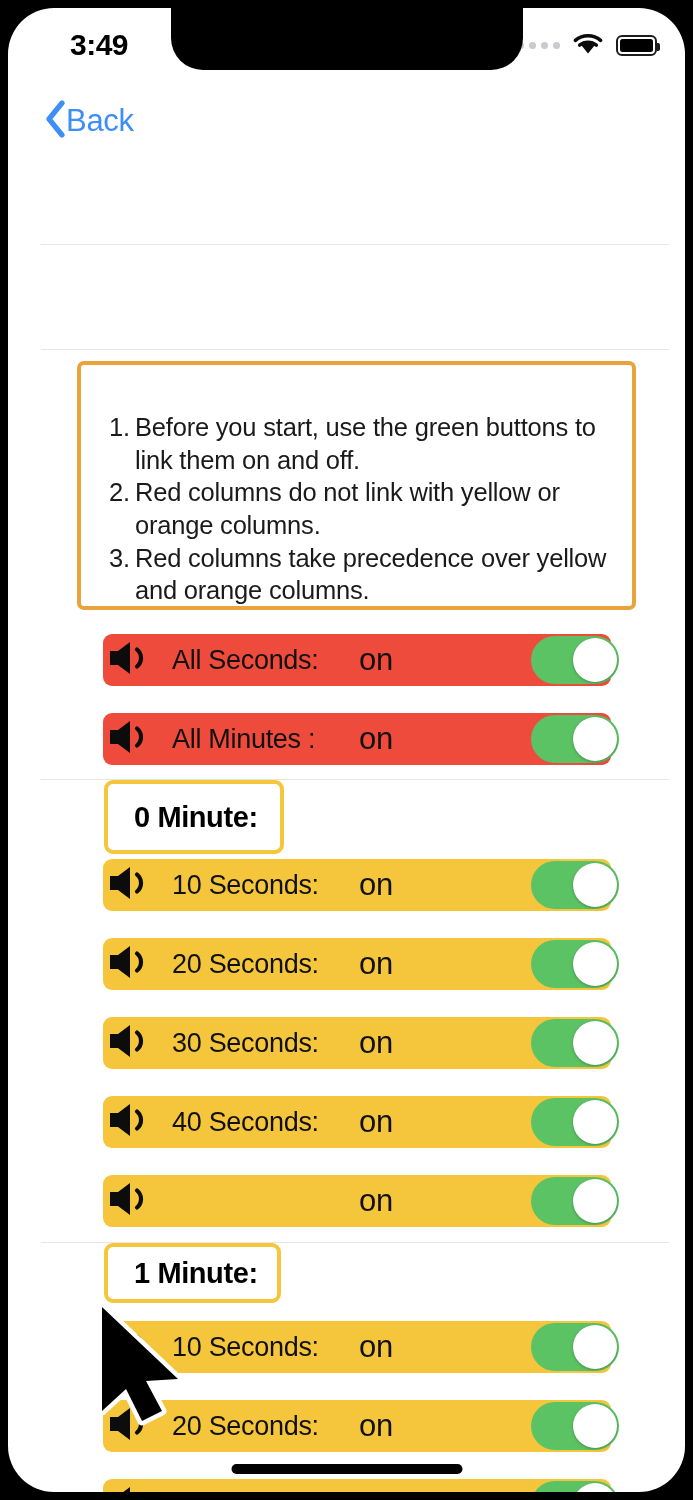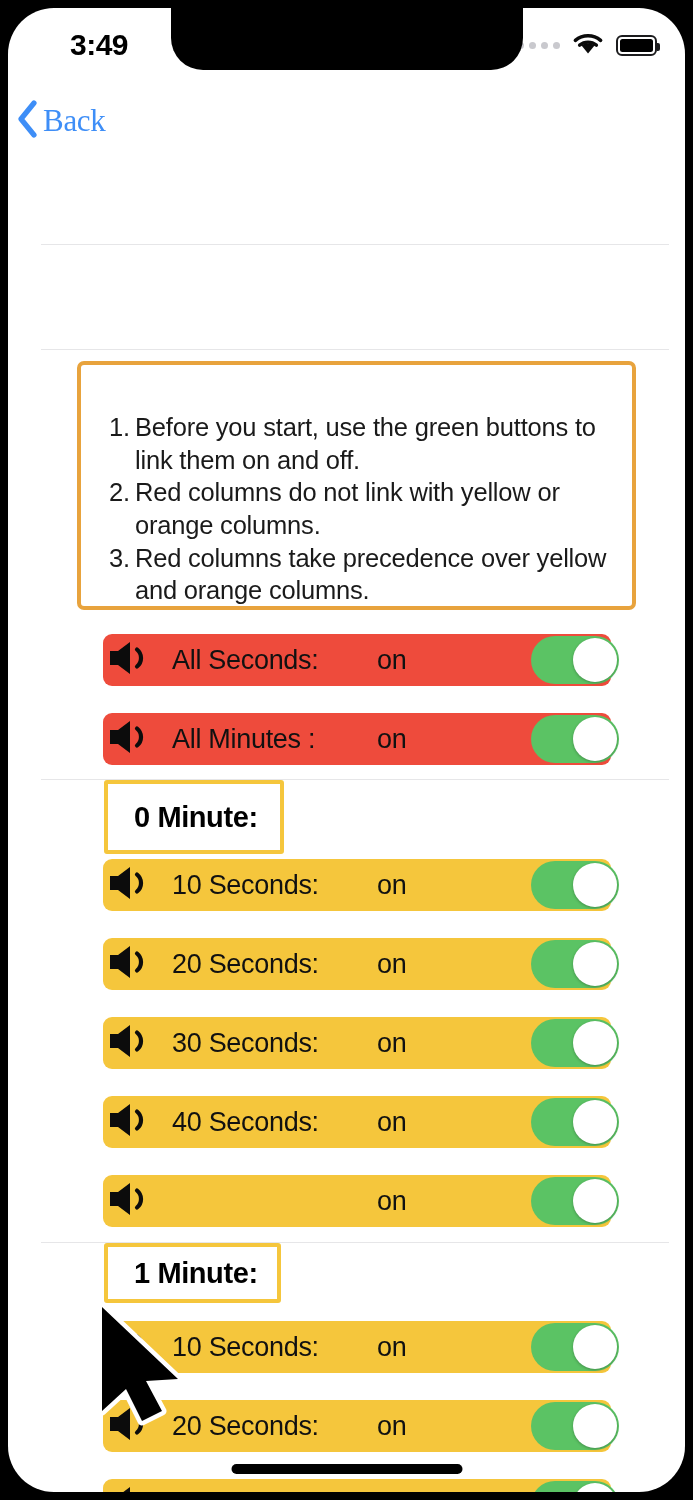--- a/index.html
+++ b/index.html
@@ -71,24 +71,23 @@
     background:#1c1c1e;
     border-radius:0 2px 2px 0;
   }
   .batt > span {
     display:block; width:100%; height:100%;
     background:#000; border-radius:2.5px;
   }
 
   
   #back-btn {
-    position:absolute; left:8px; top:92px;
-    display:flex; align-items:center; gap:5px;
+    position:absolute; left:36px; top:92px;
+    display:flex; align-items:center; 
     cursor:pointer;
-    font-family:Liberation Serif, serif;
   }
   #back-btn .chev { display:block; }
   #back-label {
     font-size:31px; color:#3e8ef7; letter-spacing:-0.3px;
   }
 
   #page-title {
     position:absolute; left:34px; top:158px;
     font-size:48px; font-weight:bold; color:#000;
     letter-spacing:-1.2px;
@@ -143,24 +142,24 @@
     flex:none;
     display:block;
   }
   .row-label {
     font-size:27px; color:#111;
     letter-spacing:-0.3px;
     margin-left:12px;
     white-space:nowrap;
   }
   .row-value {
-    font-size:27px; color:#111;
+    font-size:31px; color:#111;
     letter-spacing:-0.3px;
     position:absolute;
-    left:274px;
+    left:256px;
   }
   .toggle {
     position:absolute;
     right:-8px; top:2px;
     width:88px; height:48px;
     background:#5bc364;
     border-radius:24px;
   }
   .toggle .knob {
     position:absolute;
@@ -169,21 +168,21 @@
     border-radius:50%;
     background:#fff;
     box-shadow:0 1px 3px rgba(0,0,0,.28);
   }
 
   
   .minute-box {
     position:absolute;
     background:#fff;
     border:4px solid #f5c63c;
-    border-radius:3px;
+    border-radius:9px;
     display:flex; align-items:center;
     padding-left:26px;
   }
   .minute-box span {
     font-size:29px; font-weight:bold; color:#000;
     letter-spacing:-0.4px;
   }
 
   
   #cursor {

